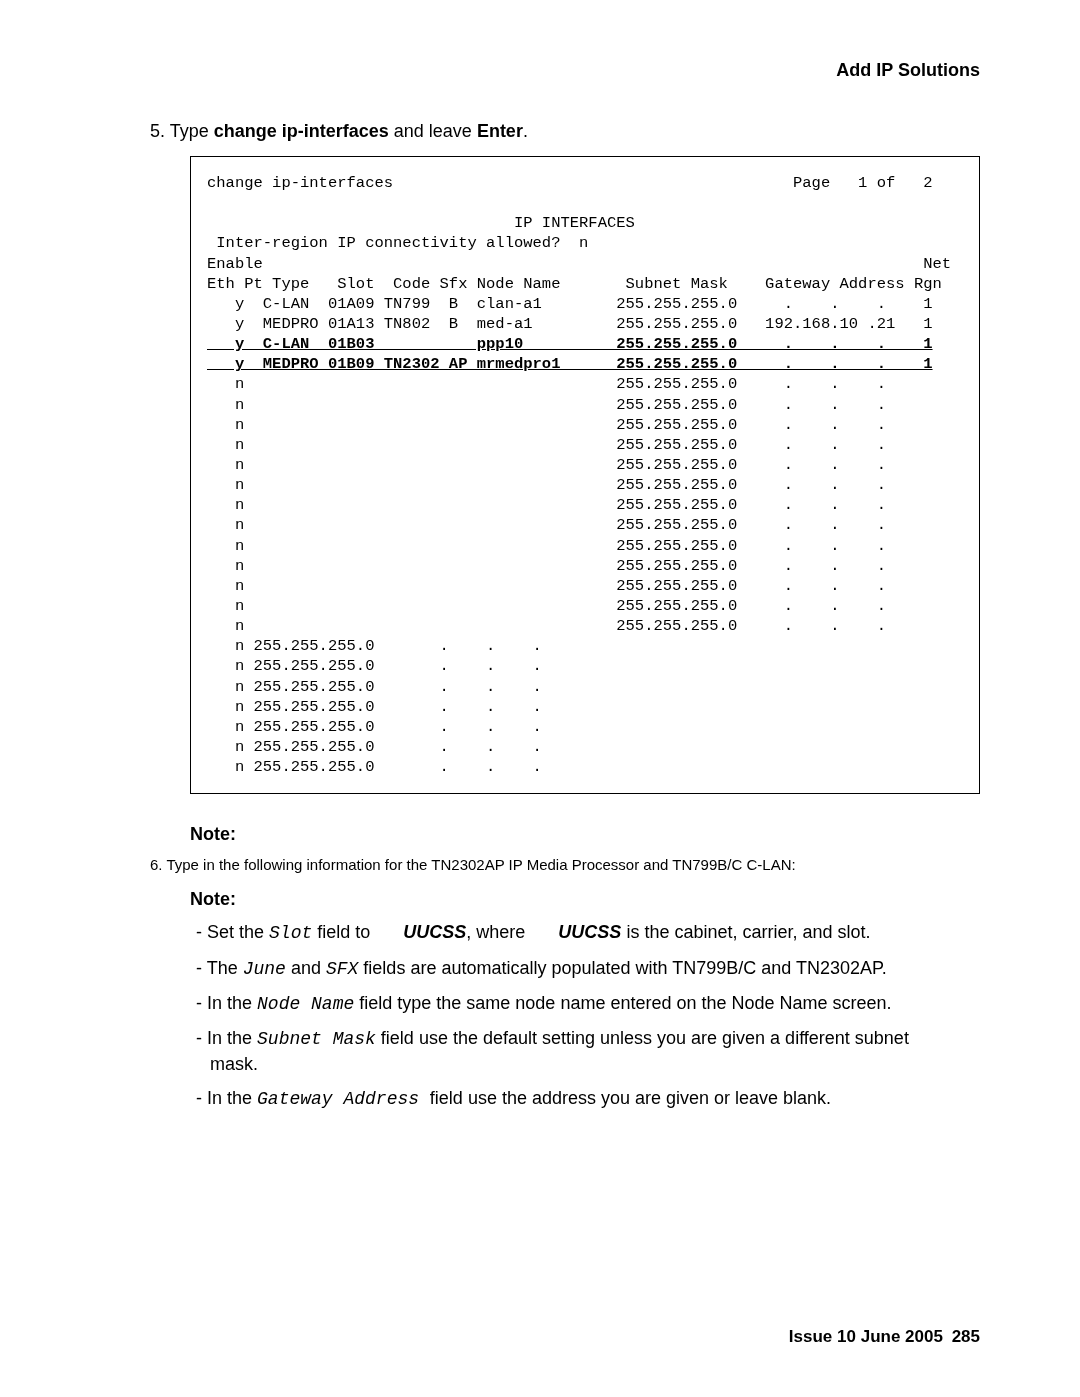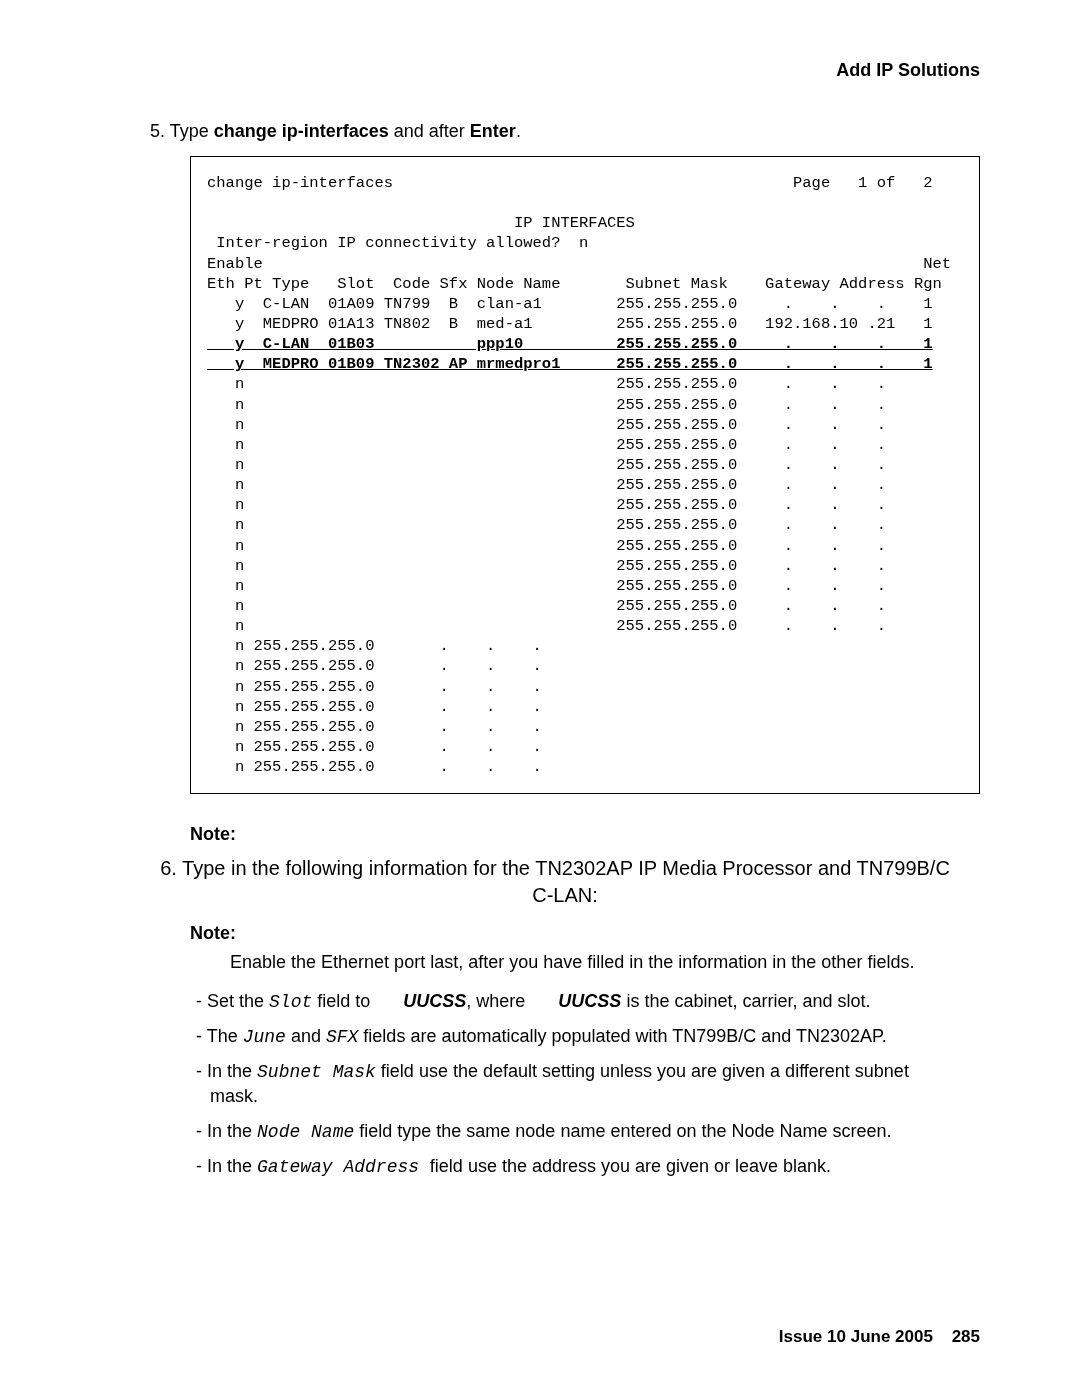--- a/index.html
+++ b/index.html
@@ -42,54 +42,53 @@
     font-weight: bold;
     font-size: 18px;
     margin: 10px 0 6px 90px;
   }
   .note-body {
     font-size: 18px;
     margin: 0 0 14px 130px;
     line-height: 1.35;
   }
   .step6 {
-    font-size: 20px;
+    font-size: 15px;
     margin: 10px 20px 14px 70px;
     text-indent: -20px;
     line-height: 1.35;
-    text-align: center;
   }
   .bullet {
     font-size: 18px;
     margin: 10px 20px 10px 110px;
     text-indent: -14px;
     line-height: 1.35;
   }
   .mono { font-family: "Courier New", Courier, monospace; font-style: italic; }
   .bold-italic { font-weight: bold; font-style: italic; margin-left: 28px; }
   .footer {
     position: absolute;
     bottom: 50px;
     right: 100px;
     font-size: 17px;
   }
   .footer .issue { font-weight: bold; }
-  .footer .pnum { font-weight: bold; margin-left: 14px; }
+  .footer .pnum { font-weight: bold; margin-left: 4px; }
   .tb { font-weight: bold; text-decoration: underline; }
 </style>
 </head>
 <body>
 
 <div class="page">
 
   <div class="header-right">Add IP Solutions</div>
 
   <div class="step">
     <span>5.</span>
-    <span>Type </span><span class="bold">change ip-interfaces</span><span> and after </span><span class="bold">Enter</span><span>.</span>
+    <span>Type </span><span class="bold">change ip-interfaces</span><span> and leave </span><span class="bold">Enter</span><span>.</span>
   </div>
 
   <div class="terminal-box"><span>change ip-interfaces                                           Page   1 of   2</span>
 <span></span>
 <span>                                 IP INTERFACES</span>
 <span> Inter-region IP connectivity allowed?  n</span>
 <span>Enable                                                                       Net</span>
 <span>Eth Pt Type   Slot  Code Sfx Node Name       Subnet Mask    Gateway Address Rgn</span>
 <span>   y  C-LAN  01A09 TN799  B  clan-a1        255.255.255.0     .    .    .    1</span>
 <span>   y  MEDPRO 01A13 TN802  B  med-a1         255.255.255.0   192.168.10 .21   1</span>
@@ -118,36 +117,35 @@
 <span></span></div>
 
   <div class="note-label">Note:</div>
 
   <div class="step6">
     <span>6.</span>
     <span>Type in the following information for the TN2302AP IP Media Processor and TN799B/C C-LAN:</span>
   </div>
 
   <div class="note-label">Note:</div>
-  <div class="note-body">Enable the Ethernet port last, after you have filled in the information in the other fields.</div>
 
   <div class="bullet">
     <span>- Set the </span><span class="mono">Slot</span><span> field to </span><span class="bold-italic">UUCSS</span><span>, where </span><span class="bold-italic">UUCSS</span><span> is the cabinet, carrier, and slot.</span>
   </div>
 
   <div class="bullet">
     <span>- The </span><span class="mono">June</span><span> and </span><span class="mono">SFX</span><span> fields are automatically populated with TN799B/C and TN2302AP.</span>
   </div>
 
   <div class="bullet">
-    <span>- In the </span><span class="mono">Subnet Mask</span><span> field use the default setting unless you are given a different subnet mask.</span>
+    <span>- In the </span><span class="mono">Node Name</span><span> field type the same node name entered on the Node Name screen.</span>
   </div>
 
   <div class="bullet">
-    <span>- In the </span><span class="mono">Node Name</span><span> field type the same node name entered on the Node Name screen.</span>
+    <span>- In the </span><span class="mono">Subnet Mask</span><span> field use the default setting unless you are given a different subnet mask.</span>
   </div>
 
   <div class="bullet">
     <span>- In the </span><span class="mono">Gateway Address </span><span> field use the address you are given or leave blank.</span>
   </div>
 
   <div class="footer">
     <span class="issue">Issue 10   June 2005</span>
     <span class="pnum">285</span>
   </div>

